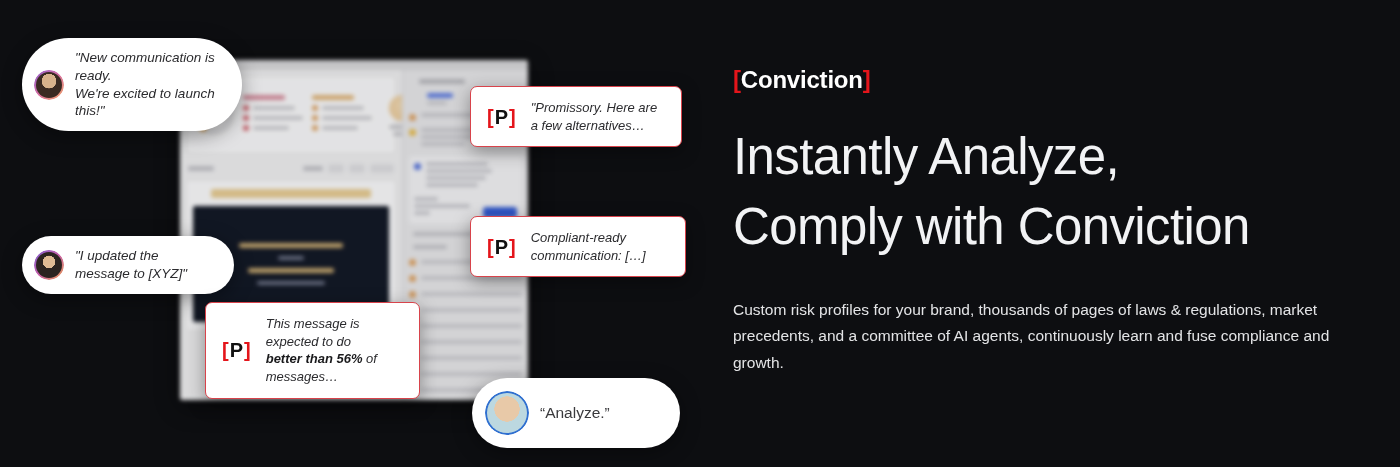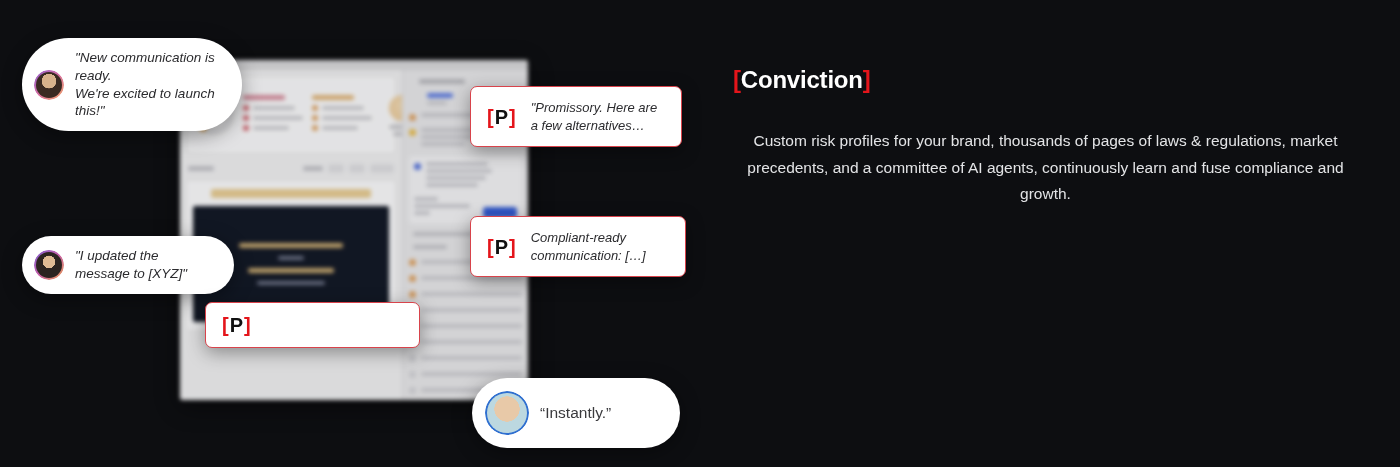--- a/index.html
+++ b/index.html
@@ -110,21 +110,21 @@
 
   #pcard-promissory { left:470px; top:86px;  width:212px; }
   #pcard-compliant  { left:470px; top:216px; width:216px; }
   #pcard-better     { left:205px; top:302px; width:215px; }
 
   
   .eyebrow { margin-top:66px; font-size:24px; font-weight:700; color:#fff; letter-spacing:-.2px; }
   .eyebrow .brk { color:#e4151b; }
   .headline { margin-top:28px; font-size:51px; line-height:1.38; font-weight:400; color:#f2f3f5; letter-spacing:-.6px; }
   .headline span { display:block; }
-  .sub { margin-top:34px; font-size:15.5px; line-height:1.72; color:#e3e4e6; width:625px;text-align:center; }
+  .sub { margin-top:34px; font-size:15.5px; line-height:1.72; color:#e3e4e6; width:625px; }
 </style>
 </head>
 <body>
 
 <div class="hero">
 
   <div class="hero-visual">
 
     <div class="app-mockup">
       <div class="mock-topbar"></div>
@@ -302,41 +302,49 @@
       </span>
       <span class="bubble-text">"I updated the
 message to [XYZ]"</span>
     </div>
 
     <div class="bubble" id="bubble-approved">
       <span class="avatar">
         <span class="ring" style="background:#2f6fd0"></span>
         <span class="face" style="background:radial-gradient(circle at 50% 40%, #e8c9a8 0 40%, #bcd8e0 41% 100%)"></span>
       </span>
-      <span class="bubble-text">“Instantly.”</span>
+      <span class="bubble-text">“Analyze.”</span>
     </div>
 
     <div class="pcard" id="pcard-promissory">
       <span class="plogo"><span>[</span><b>P</b><span>]</span></span>
       <span class="pcard-text">"Promissory. Here are
 a few alternatives…</span>
     </div>
 
     <div class="pcard" id="pcard-compliant">
       <span class="plogo"><span>[</span><b>P</b><span>]</span></span>
       <span class="pcard-text">Compliant-ready
 communication: […]</span>
     </div>
 
     <div class="pcard" id="pcard-better">
       <span class="plogo"><span>[</span><b>P</b><span>]</span></span>
+      <span class="pcard-text"><span>This message is
+expected to do
+</span><strong>better than 56%</strong><span> of
+messages…</span></span>
     </div>
 
   </div>
 
   <div class="hero-copy">
     <div class="eyebrow"><span class="brk">[</span><span>Conviction</span><span class="brk">]</span></div>
 
+    <h1 class="headline">
+      <span>Instantly Analyze,</span>
+      <span>Comply with Conviction</span>
+    </h1>
 
     <p class="sub">Custom risk profiles for your brand, thousands of pages of laws &amp; regulations, market precedents, and a committee of AI agents, continuously learn and fuse compliance and growth.</p>
   </div>
 
 </div>
 
 </body></html>

